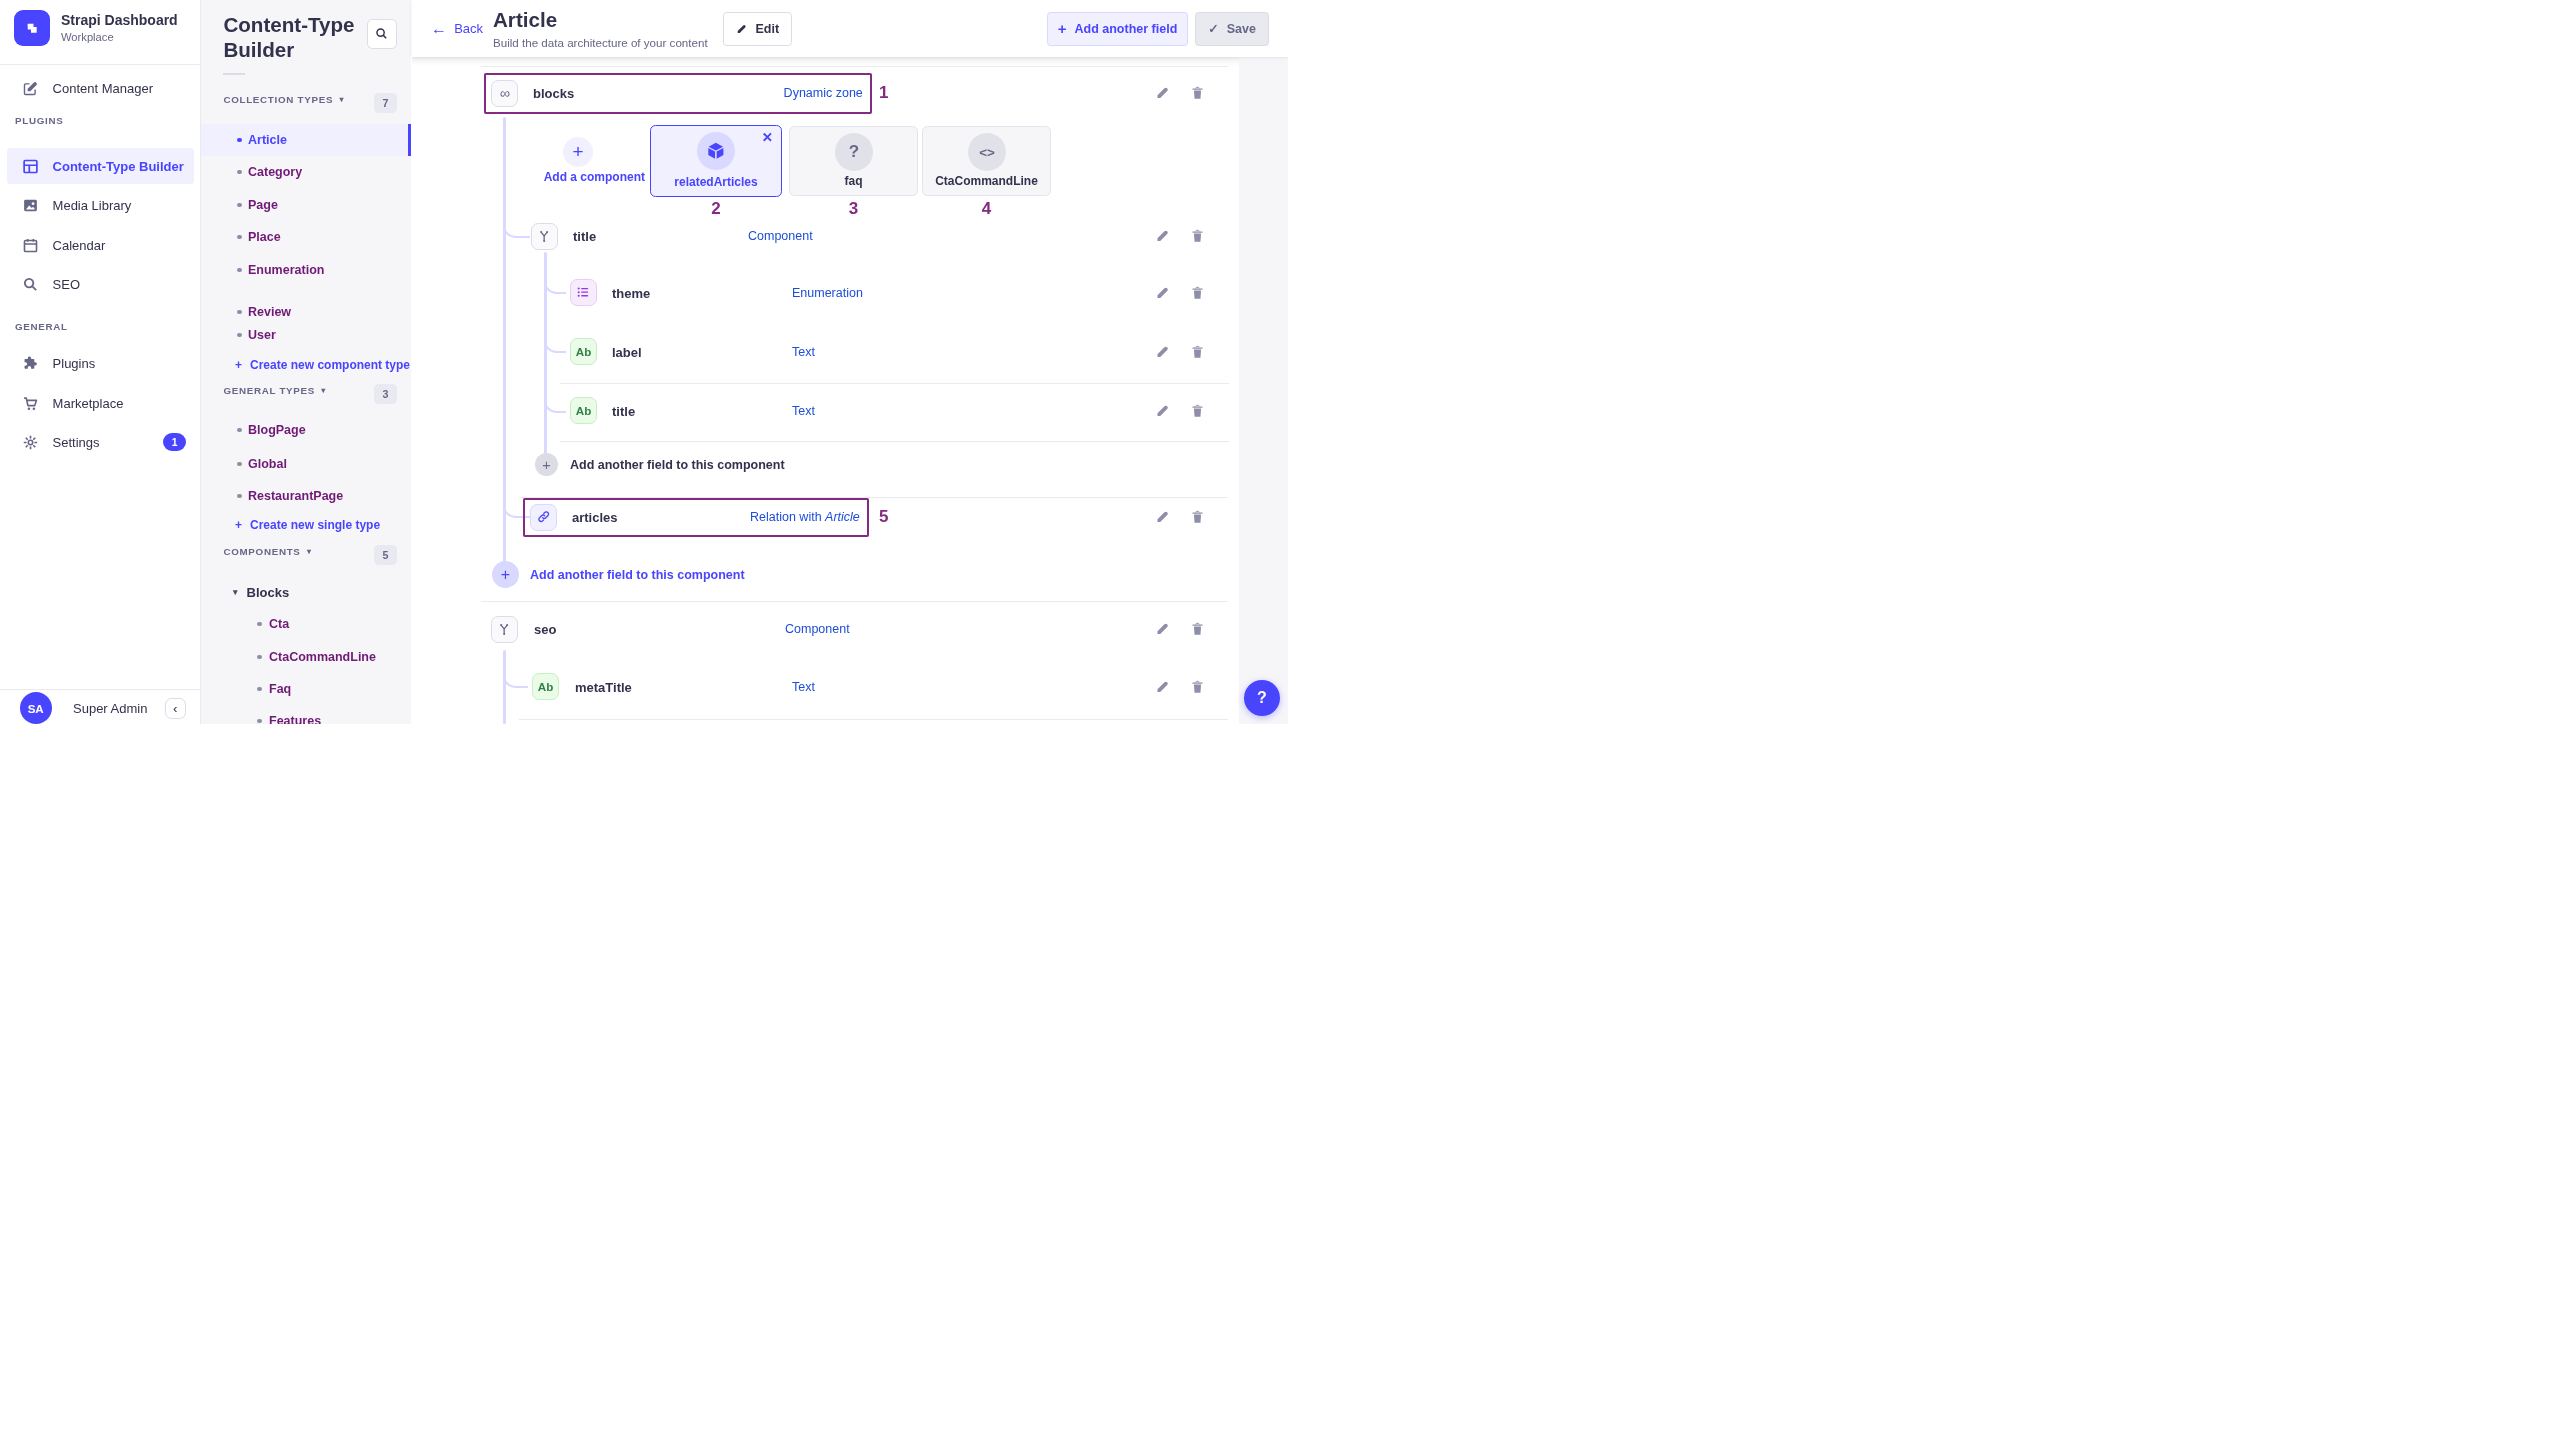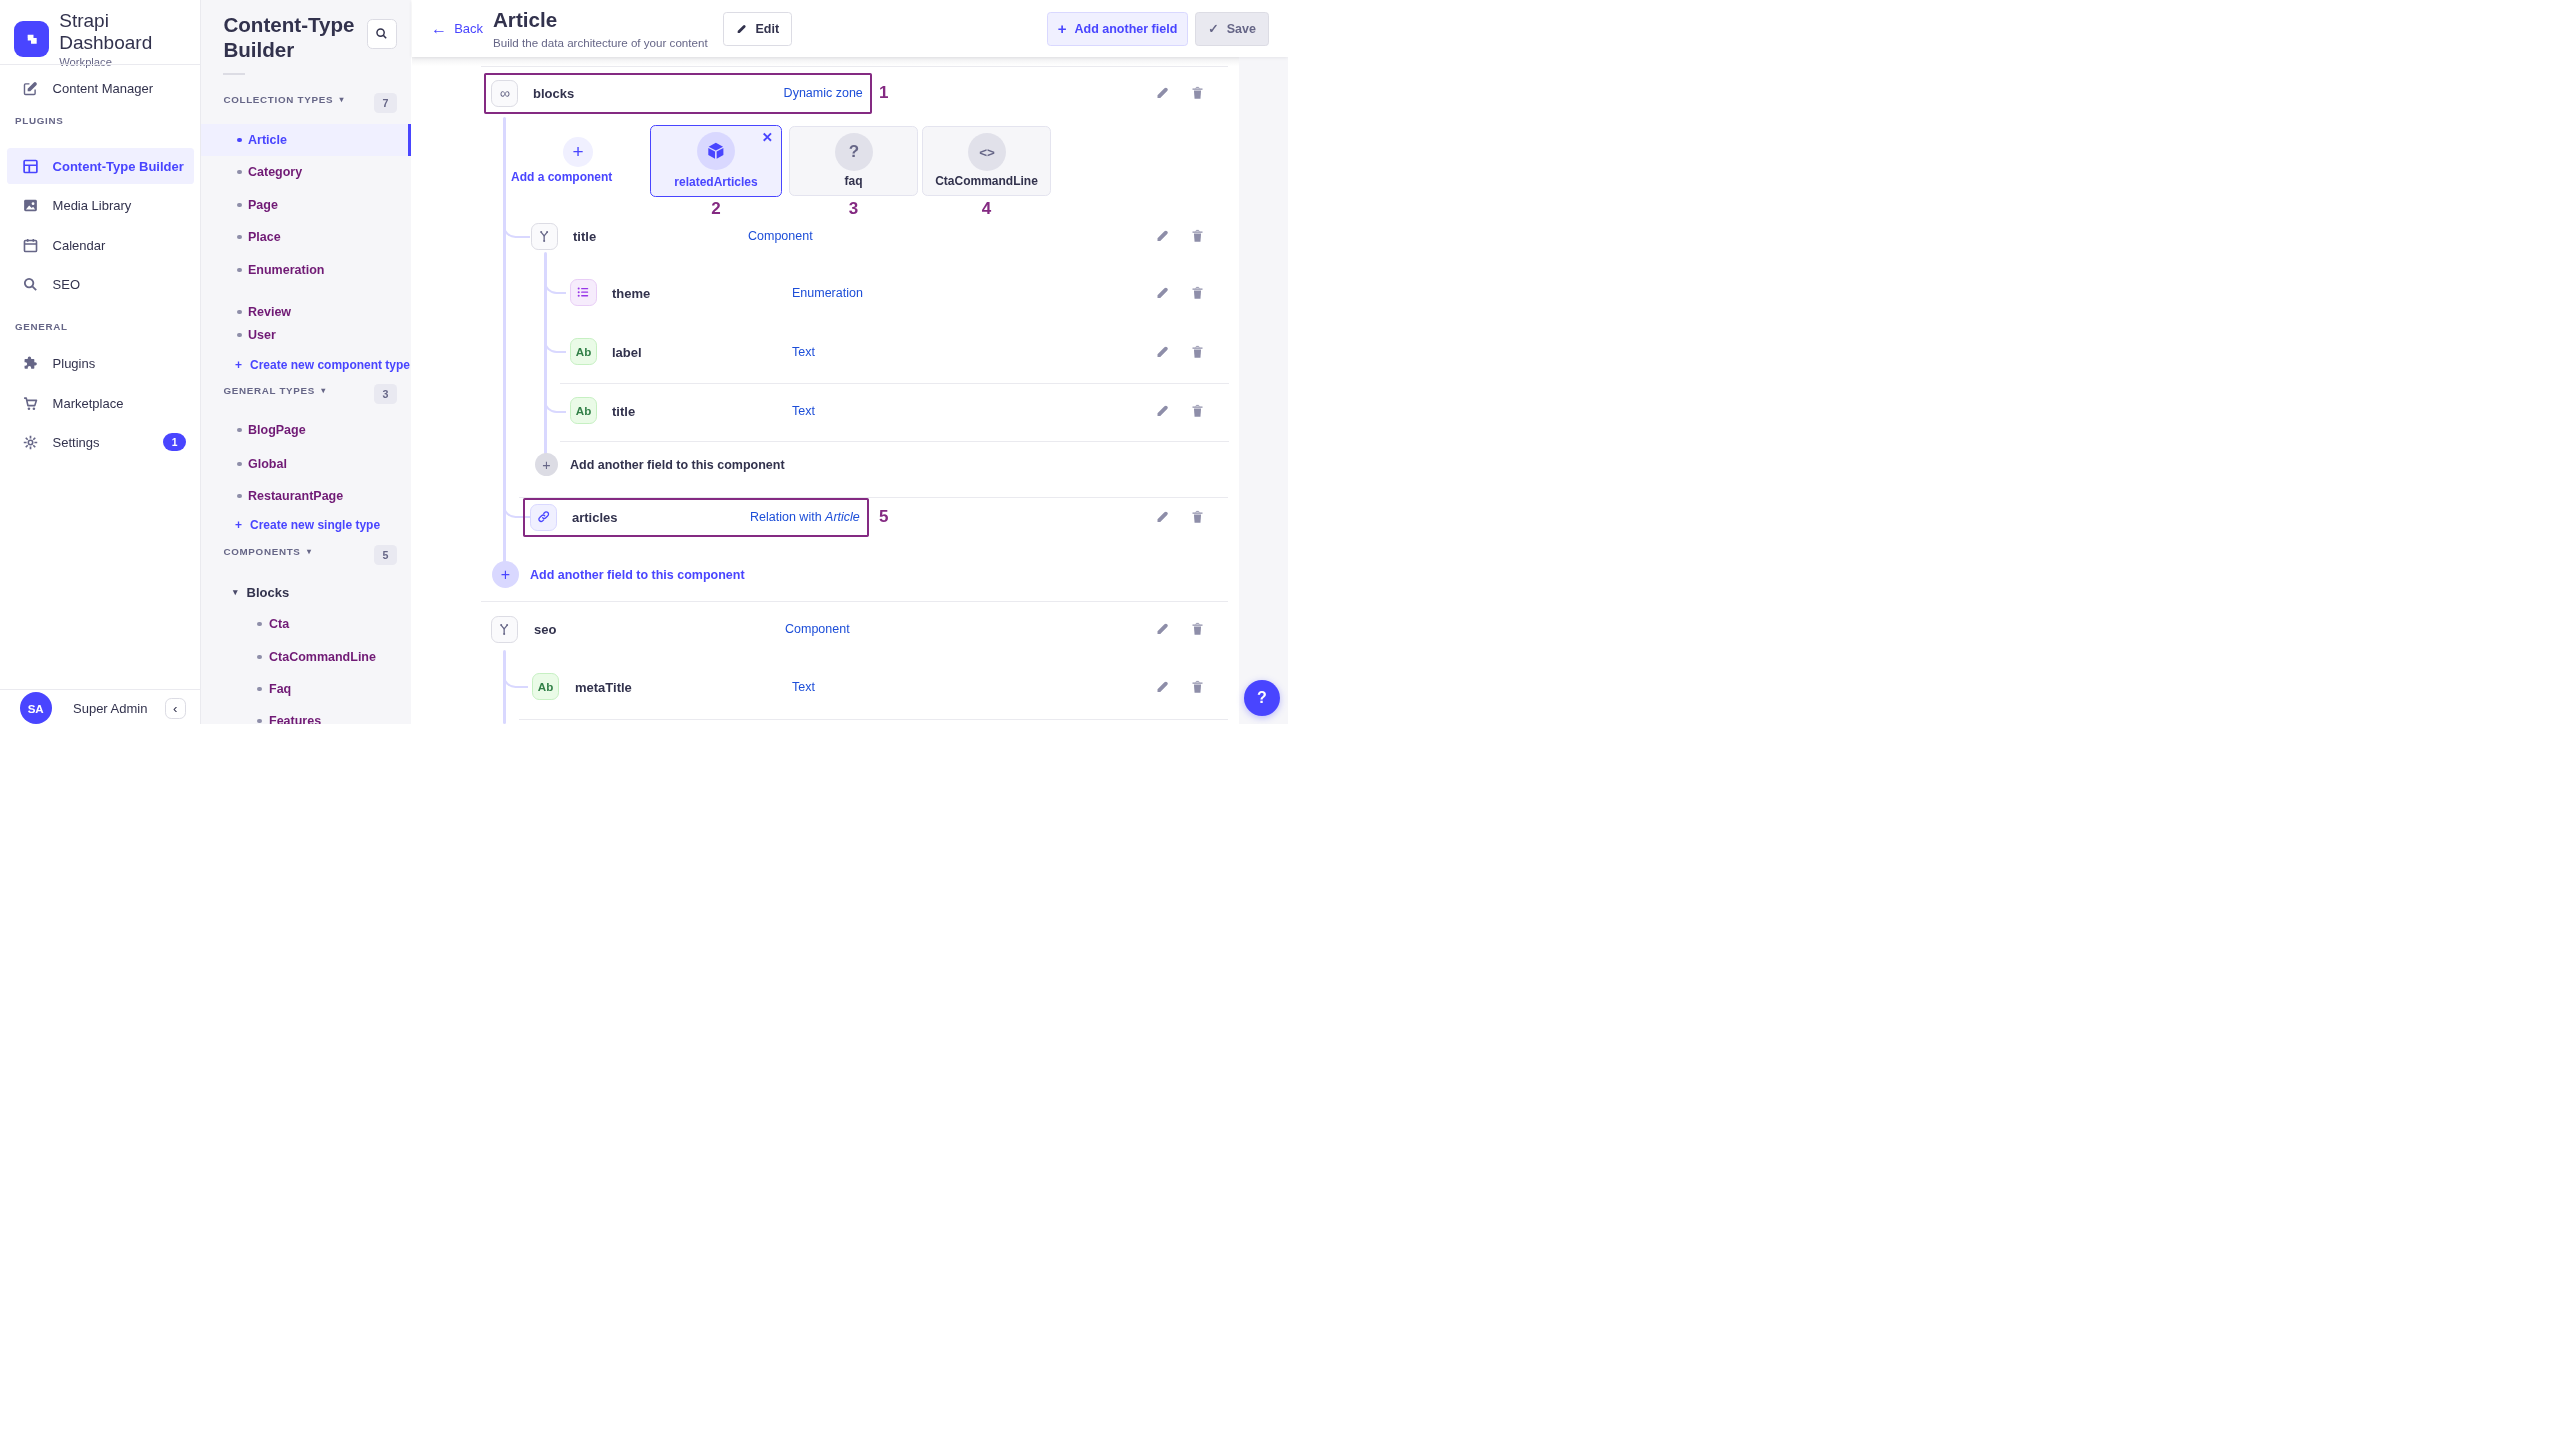--- a/index.html
+++ b/index.html
@@ -4,21 +4,21 @@
 <style>
   * { margin:0; padding:0; box-sizing:border-box; }
   html,body { background:#fff; }
   body { font-family:"Liberation Sans", sans-serif; color:#32324d; }
   .app { position:relative; width:1288px; height:724px; overflow:hidden; background:#fff; }
 
   
   .sidebar { position:absolute; left:0; top:0; width:201px; height:724px; background:#fff; border-right:0.9px solid #eaeaef; }
   .brand { position:absolute; left:14.3px; top:9.8px; display:flex; gap:10.7px; align-items:center; cursor:pointer; }
   .logo { width:36px; height:36px; border-radius:9px; background:#4945ff; display:flex; align-items:center; justify-content:center; }
-  .brand-title { font-size:19px; font-weight:400; color:#32324d; }
+  .brand-title { font-size:14px; font-weight:700; color:#32324d; }
   .brand-sub { font-size:11.2px; color:#666687; margin-top:2.7px; }
   .sdiv { position:absolute; left:0; width:100%; height:0.9px; background:#eaeaef; }
   .nav-item { position:absolute; left:7.2px; width:187px; height:36px; border-radius:3.6px; display:flex; align-items:center; gap:13.4px; padding-left:15px; font-size:13px; font-weight:500; color:#32324d; cursor:pointer; }
   .nav-item .ic { width:17px; height:17px; color:#666687; flex:0 0 auto; display:flex; }
   .nav-item.active { background:#f0f0ff; color:#4945ff; font-weight:600; }
   .nav-item.active .ic { color:#4945ff; }
   .sec-label { position:absolute; left:15px; font-size:9.8px; font-weight:700; letter-spacing:0.7px; color:#666687; }
   .badge-round { position:absolute; width:23px; height:18px; border-radius:9px; background:#4945ff; color:#fff; font-size:10.3px; font-weight:700; display:flex; align-items:center; justify-content:center; }
   .avatar { position:absolute; left:19.7px; top:692px; width:32px; height:32px; border-radius:50%; background:#4945ff; color:#fff; font-size:11.6px; font-weight:700; display:flex; align-items:center; justify-content:center; cursor:pointer; }
   .user-name { position:absolute; left:73px; top:708px; transform:translateY(-50%); font-size:13px; font-weight:500; color:#32324d; }
@@ -69,21 +69,21 @@
   .rtype { position:absolute; transform:translateY(-50%); font-size:12.5px; color:#1d4ed8; }
   .acts { position:absolute; left:743px; transform:translateY(-50%); display:flex; gap:19.7px; color:#8e8ea9; }
   .acts .abtn { width:15px; height:15px; cursor:pointer; display:flex; }
   .annbox { position:absolute; border:2.7px solid #842a82; border-radius:1.8px; }
   .annum { position:absolute; font-size:17px; font-weight:700; color:#842a82; }
   .tline { position:absolute; width:2.7px; background:#d9d8ff; border-radius:1.8px; }
   .elbow { position:absolute; border-left:2.7px solid #d9d8ff; border-bottom:2.7px solid #d9d8ff; border-bottom-left-radius:12.5px; }
 
   
   .addcomp-circle { position:absolute; left:151px; top:137px; width:30px; height:30px; border-radius:50%; background:#f0f0ff; color:#4945ff; font-size:19px; font-weight:500; display:flex; align-items:center; justify-content:center; cursor:pointer; }
-  .addcomp-label { position:absolute; left:99px; top:170px; width:134px; text-align:left; font-size:12px; font-weight:600; color:#4945ff; cursor:pointer; }
+  .addcomp-label { position:absolute; left:99px; top:170px; width:134px; text-align:right; font-size:12px; font-weight:600; color:#4945ff; cursor:pointer; }
   .comp-card { position:absolute; top:126px; width:129px; height:70px; background:#f6f6f9; border:0.9px solid #e4e4ef; border-radius:5.4px; cursor:pointer; }
   .comp-card .cicon { position:absolute; left:45px; top:6.3px; width:38px; height:38px; border-radius:50%; background:#e1e1ea; color:#666687; display:flex; align-items:center; justify-content:center; font-size:17px; font-weight:600; }
   .comp-card .clabel { position:absolute; left:0; bottom:7.2px; width:100%; text-align:center; font-size:12px; font-weight:700; color:#32324d; }
   .comp-card.selected { top:125px; width:132px; height:72px; background:#f0f0ff; border:1.8px solid #4945ff; }
   .comp-card.selected .cicon { background:#d9d8ff; left:46px; }
   .comp-card.selected .clabel { color:#4945ff; }
   .comp-card .close-x { position:absolute; right:8px; top:3.6px; font-size:13.4px; font-weight:700; color:#4945ff; cursor:pointer; }
 
   .addrow-circle { position:absolute; border-radius:50%; display:flex; align-items:center; justify-content:center; cursor:pointer; }
   .addrow-label { position:absolute; transform:translateY(-50%); font-size:12.5px; font-weight:700; cursor:pointer; }

